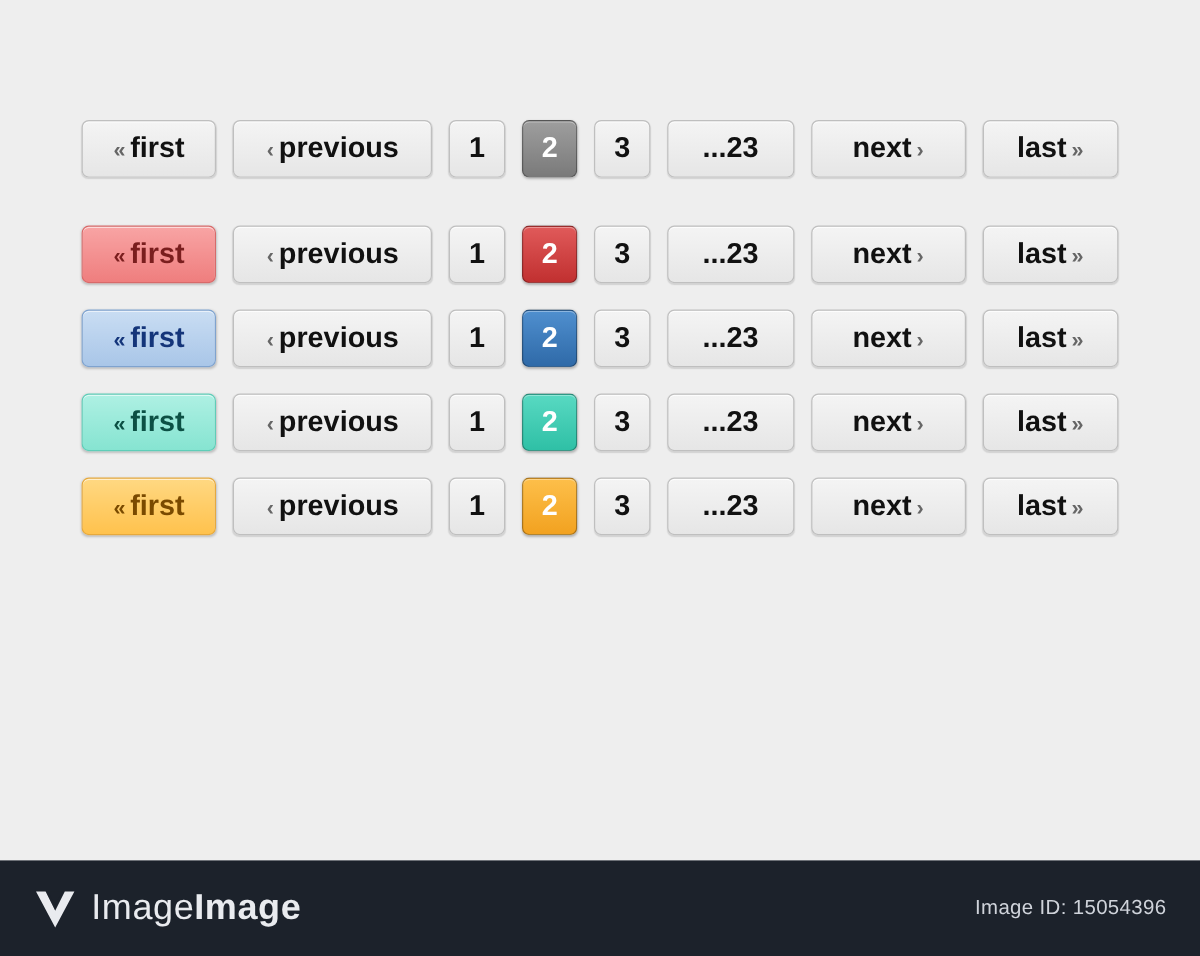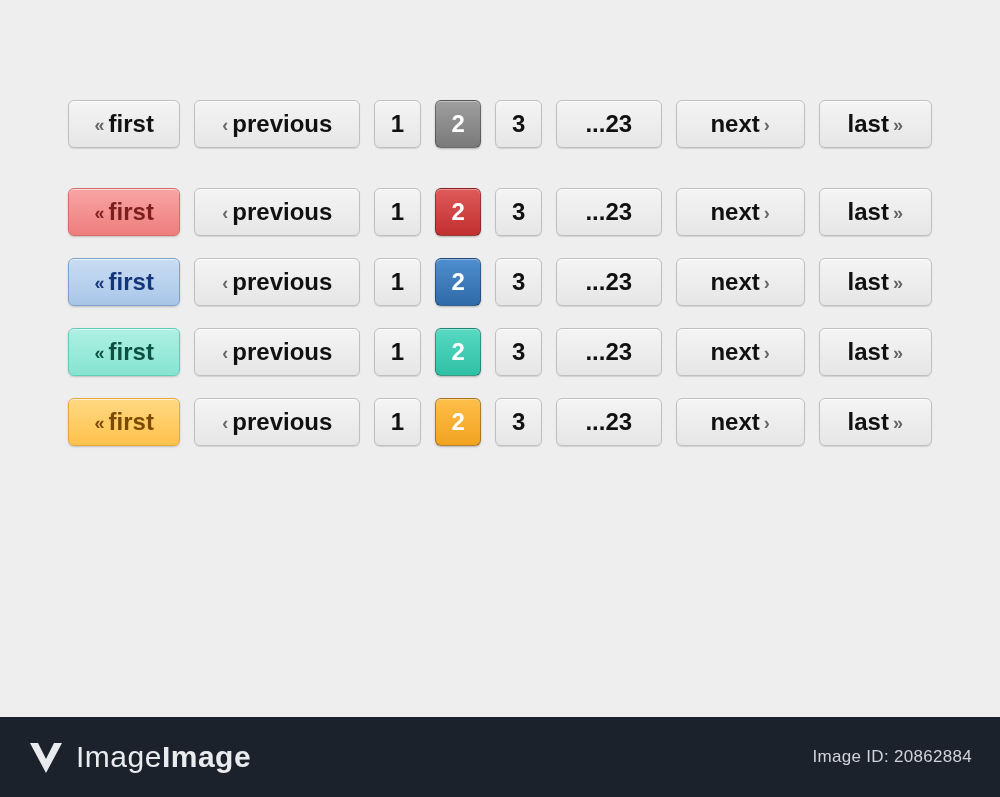--- a/index.html
+++ b/index.html
@@ -267,14 +267,14 @@
     <div class="vs-mark">
       <svg viewBox="0 0 40 40" width="40" height="40">
         <path d="M4 6 L20 36 L36 6 L28 6 L20 22 L12 6 Z" fill="#e9ebef"></path>
         <path d="M14 6 L20 17 L26 6 Z" fill="#1c222b"></path>
       </svg>
     </div>
     <div class="vs-text">
       <span class="thin">Image</span><span class="bold">Image</span>
     </div>
   </div>
-  <div class="image-id">Image ID: 20862884</div>
+  <div class="image-id">Image ID: 15054396</div>
 </div>
 
 </body></html>

